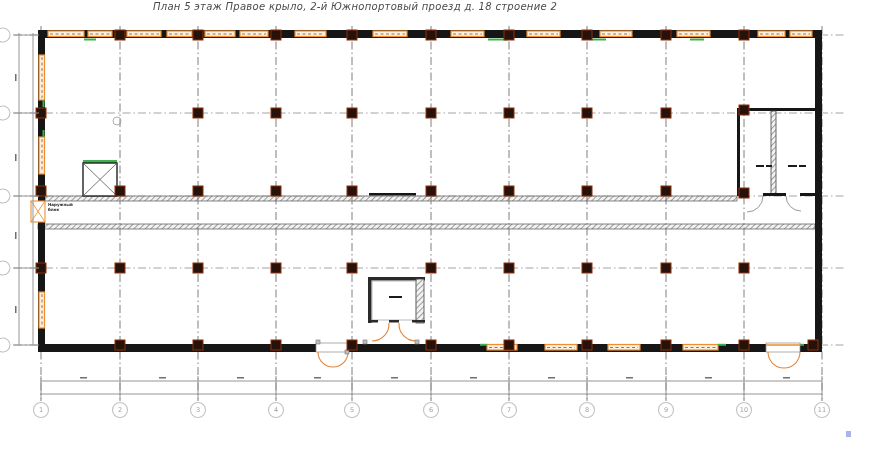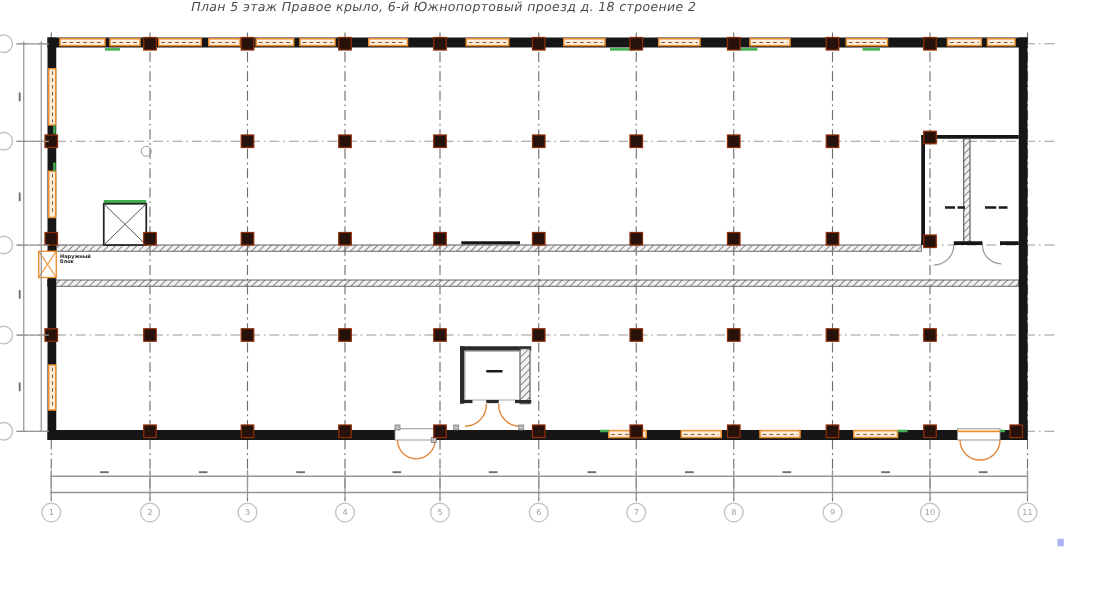--- a/index.html
+++ b/index.html
@@ -8,21 +8,21 @@
   .sheet{position:absolute;left:0;top:0;width:881px;height:473px;background:#fff;}
   .title{position:absolute;left:130px;top:1px;width:450px;text-align:center;
          font-family:"DejaVu Sans",sans-serif;font-style:italic;font-size:10px;
          letter-spacing:0.3px;color:#4a4a4a;white-space:nowrap;}
   svg{position:absolute;left:0;top:0;}
 </style>
 </head>
 <body>
 
 <div class="sheet">
-  <div class="title">План 5 этаж Правое крыло, 6-й Южнопортовый проезд д. 18 строение 2</div>
+  <div class="title">План 5 этаж Правое крыло, 2-й Южнопортовый проезд д. 18 строение 2</div>
   <svg id="plan-svg" width="881" height="473" viewBox="0 0 881 473">
     <defs>
       <pattern id="hatch" width="4" height="4" patternUnits="userSpaceOnUse" patternTransform="rotate(45)">
         <rect width="4" height="4" fill="#f2f2f2"></rect>
         <line x1="0" y1="0" x2="0" y2="4" stroke="#555555" stroke-width="1.1"></line>
       </pattern>
     </defs>
   <rect x="737" y="108" width="78" height="88" fill="#ffffff"></rect>
       <rect x="368" y="277" width="57" height="46" fill="#ffffff"></rect>
       <rect x="45" y="196" width="692" height="5" fill="url(#hatch)" stroke="#555555" stroke-width="0.7"></rect>

